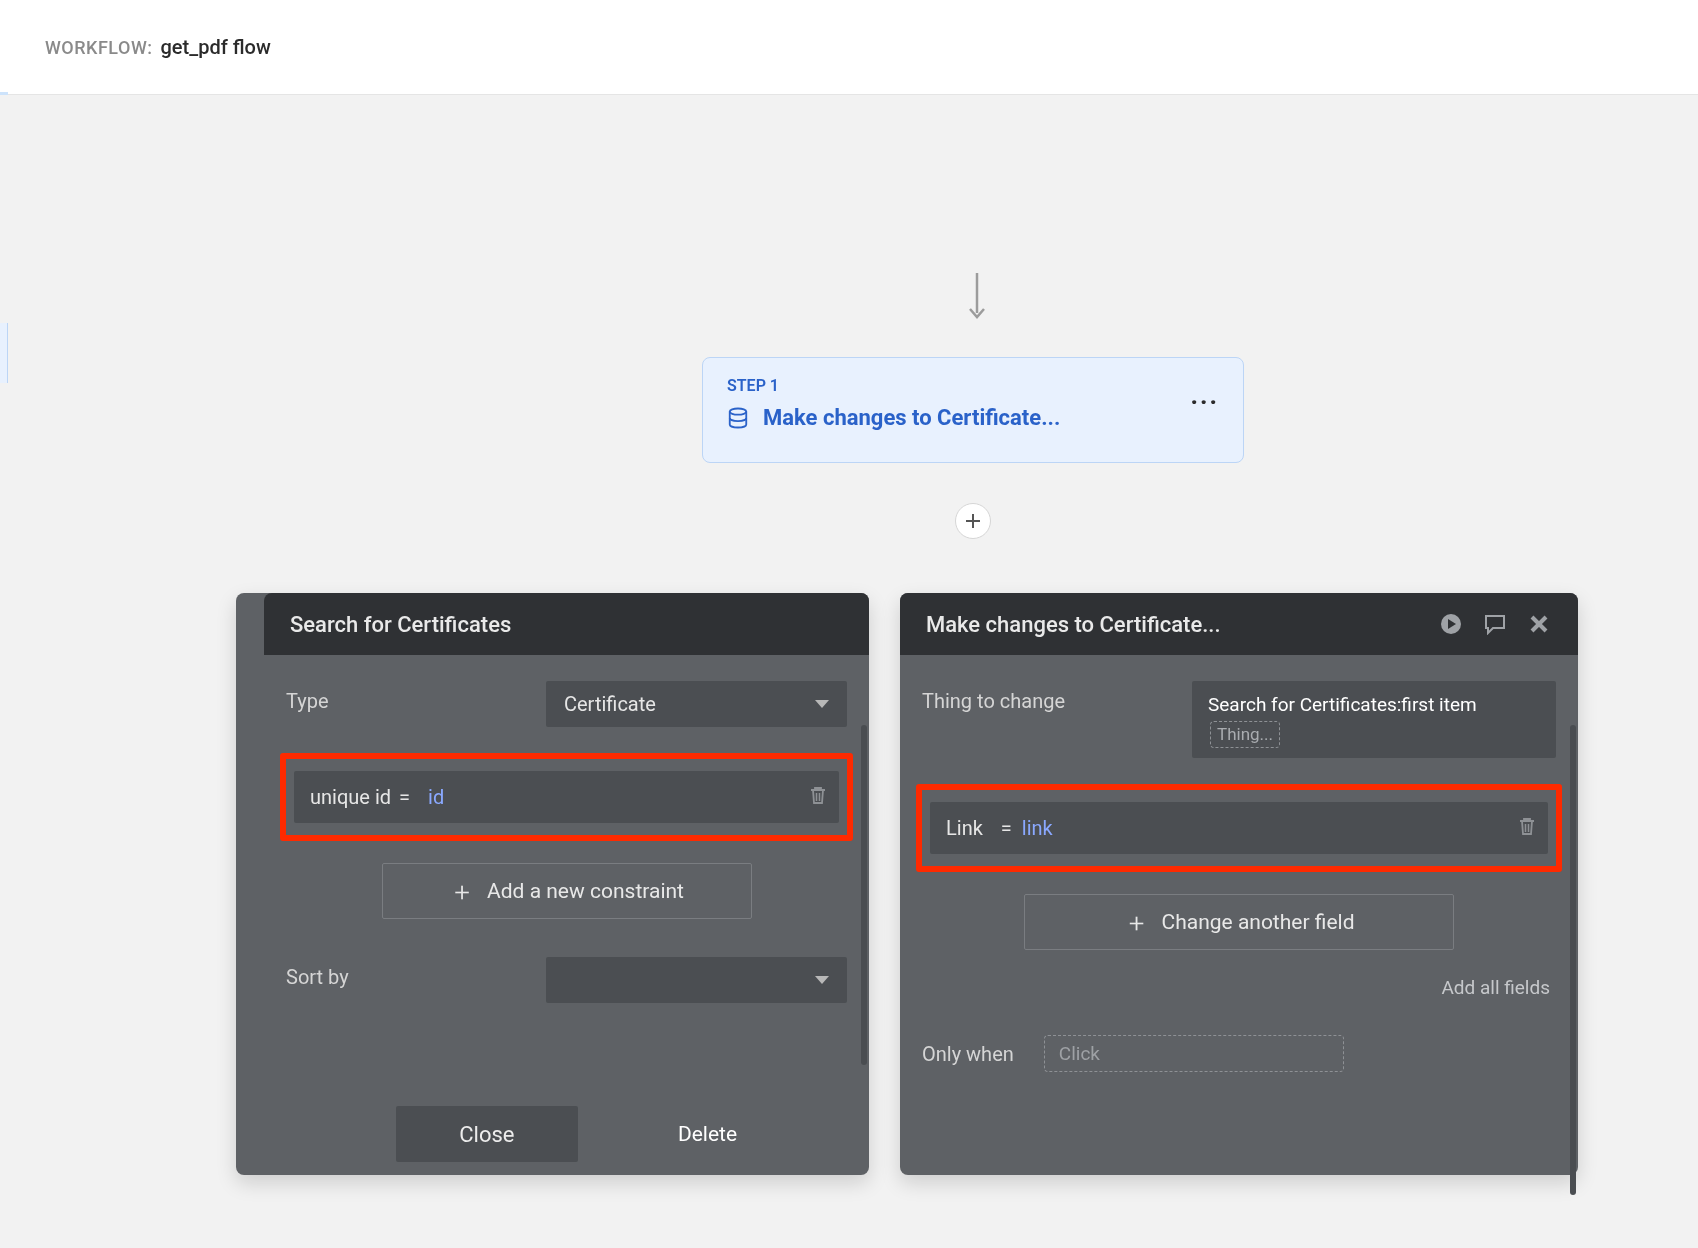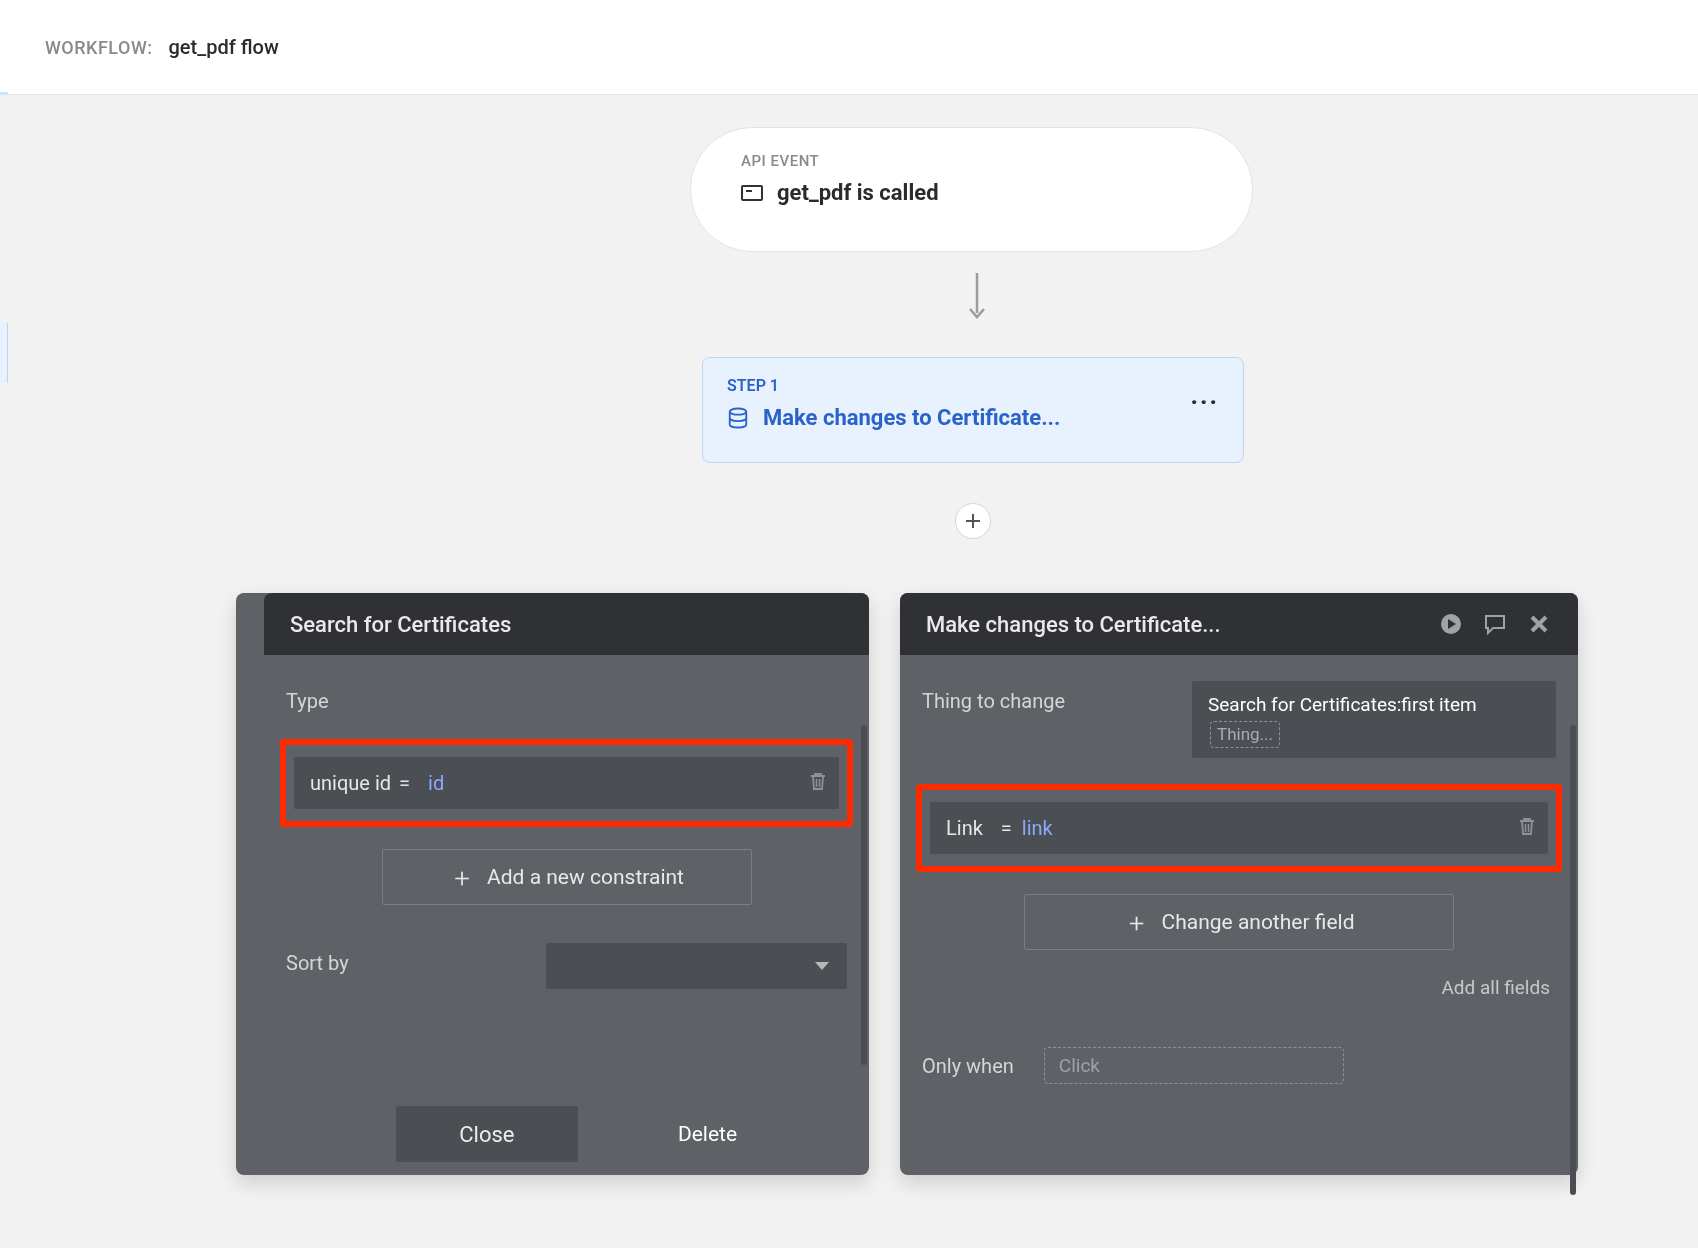--- a/index.html
+++ b/index.html
@@ -12,21 +12,21 @@
     font-size: 18px;
     color: #333;
   }
   .top-bar {
     background: #fff;
     height: 95px;
     border-bottom: 1px solid #e5e5e5;
     display: flex;
     align-items: center;
     padding-left: 45px;
-    gap: 16px;
+    gap: 8px;
   }
   .top-label {
     color: #8a8a8a;
     font-size: 18px;
     letter-spacing: 0.5px;
     font-weight: 500;
   }
   .top-value {
     color: #2b2b2b;
     font-size: 20px;
@@ -343,21 +343,21 @@
     border: 1.5px dashed #8e9195;
     border-radius: 4px;
     padding: 0 6px;
     margin-left: 2px;
   }
   .add-fields-link {
     text-align: right;
     color: #c6c8cb;
     font-size: 19px;
     cursor: pointer;
-    margin-bottom: 48px;
+    margin-bottom: 36px;
     padding-right: 6px;
   }
   .onlywhen-row {
     display: flex;
     align-items: center;
     gap: 30px;
   }
   .onlywhen-label {
     color: #d5d5d5;
     font-size: 20px;
@@ -398,27 +398,20 @@
 <div class="top-bar">
   <span class="top-label">WORKFLOW:</span>
   <span class="top-value">get_pdf flow</span>
 </div>
 
 <div class="canvas">
 
   <div style="position:absolute;left:0;top:-3px;width:8px;height:3px;background:#cde3fb"></div>
   <div style="position:absolute;left:0;top:228px;width:8px;height:60px;background:#e8f1fe;border-right:1px solid #bcd5f6"></div>
 
-  <div class="event-node">
-    <div class="event-label">API EVENT</div>
-    <div class="event-title-row">
-      <div class="api-icon"></div>
-      <div class="event-title">get_pdf is called</div>
-    </div>
-  </div>
 
   <div class="arrow-down">
     <svg width="18" height="50" viewBox="0 0 18 50">
       <line x1="9" y1="0" x2="9" y2="40" stroke="#9c9c9c" stroke-width="2.5"></line>
       <polyline points="2,36 9,44 16,36" fill="none" stroke="#9c9c9c" stroke-width="2.5"></polyline>
     </svg>
   </div>
 
   <div class="step-node">
     <div class="step-label">STEP 1</div>
@@ -442,20 +435,24 @@
 
   <div class="panel panel-left">
     <div class="panel-head">
       <div class="panel-title">Search for Certificates</div>
     </div>
     <div class="panel-body">
       <div class="scroll-hint-left"></div>
 
       <div class="row">
         <div class="row-label">Type</div>
+        <div class="dropdown">
+          <span>Certificate</span>
+          <span class="caret-down"></span>
+        </div>
       </div>
 
       <div class="highlight-box">
         <div class="constraint-row">
           <span class="constraint-field">unique id</span>
           <span class="constraint-eq">=</span>
           <span class="constraint-value">id</span>
           <span class="trash-icon">
             <svg width="18" height="20" viewBox="0 0 18 20">
                 <path d="M2 5h14M6 5V3h6v2M4 5l1 13h8l1-13" fill="none" stroke="#8e9195" stroke-width="1.8"></path>

